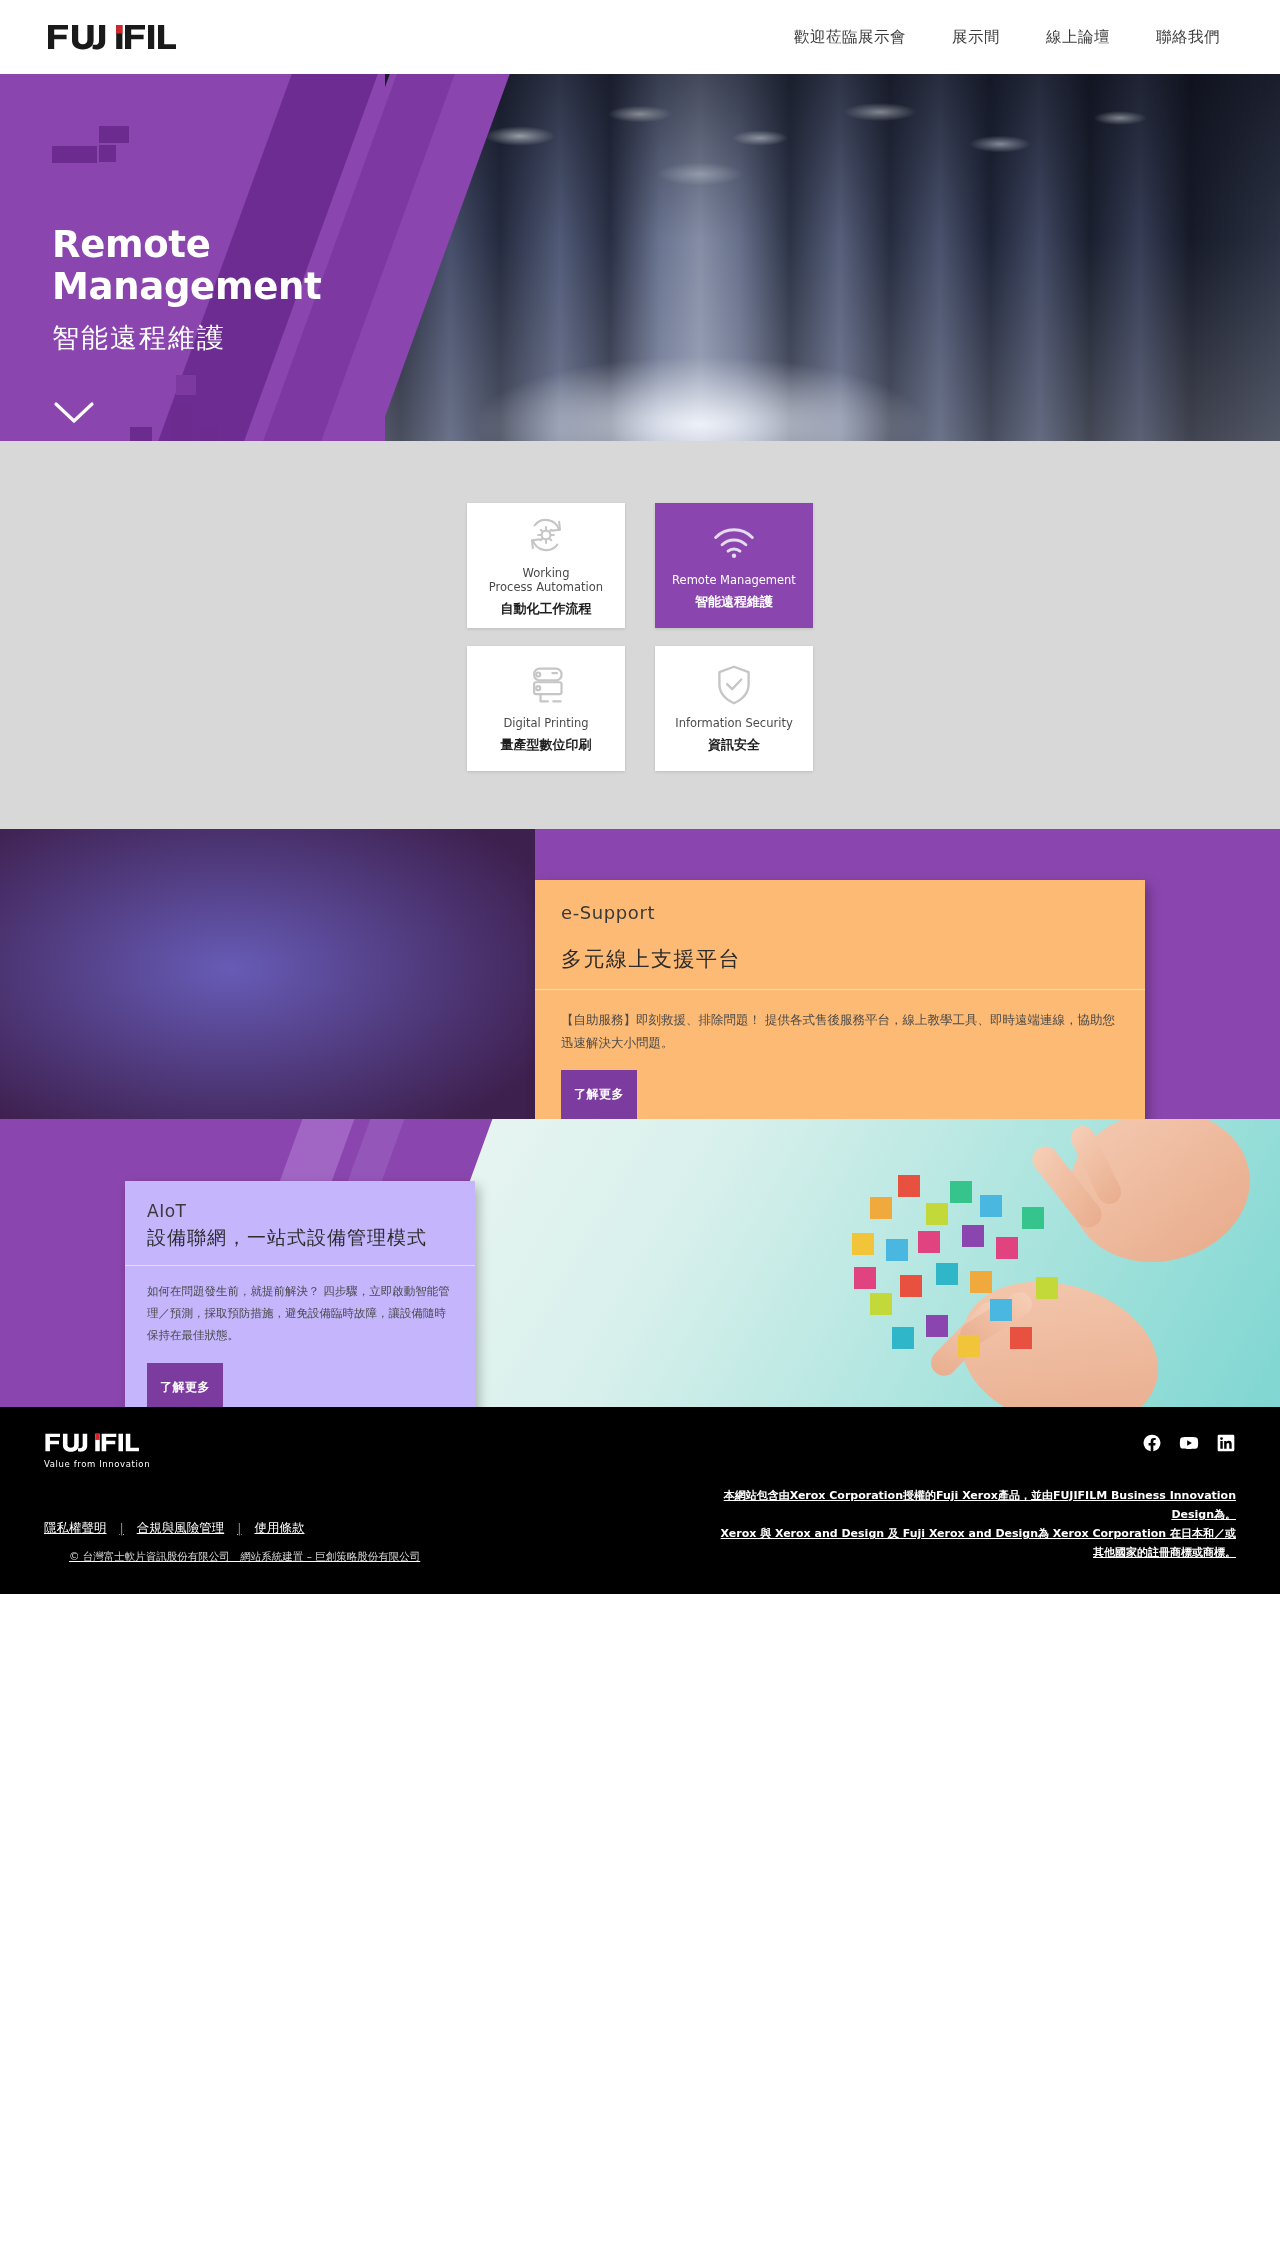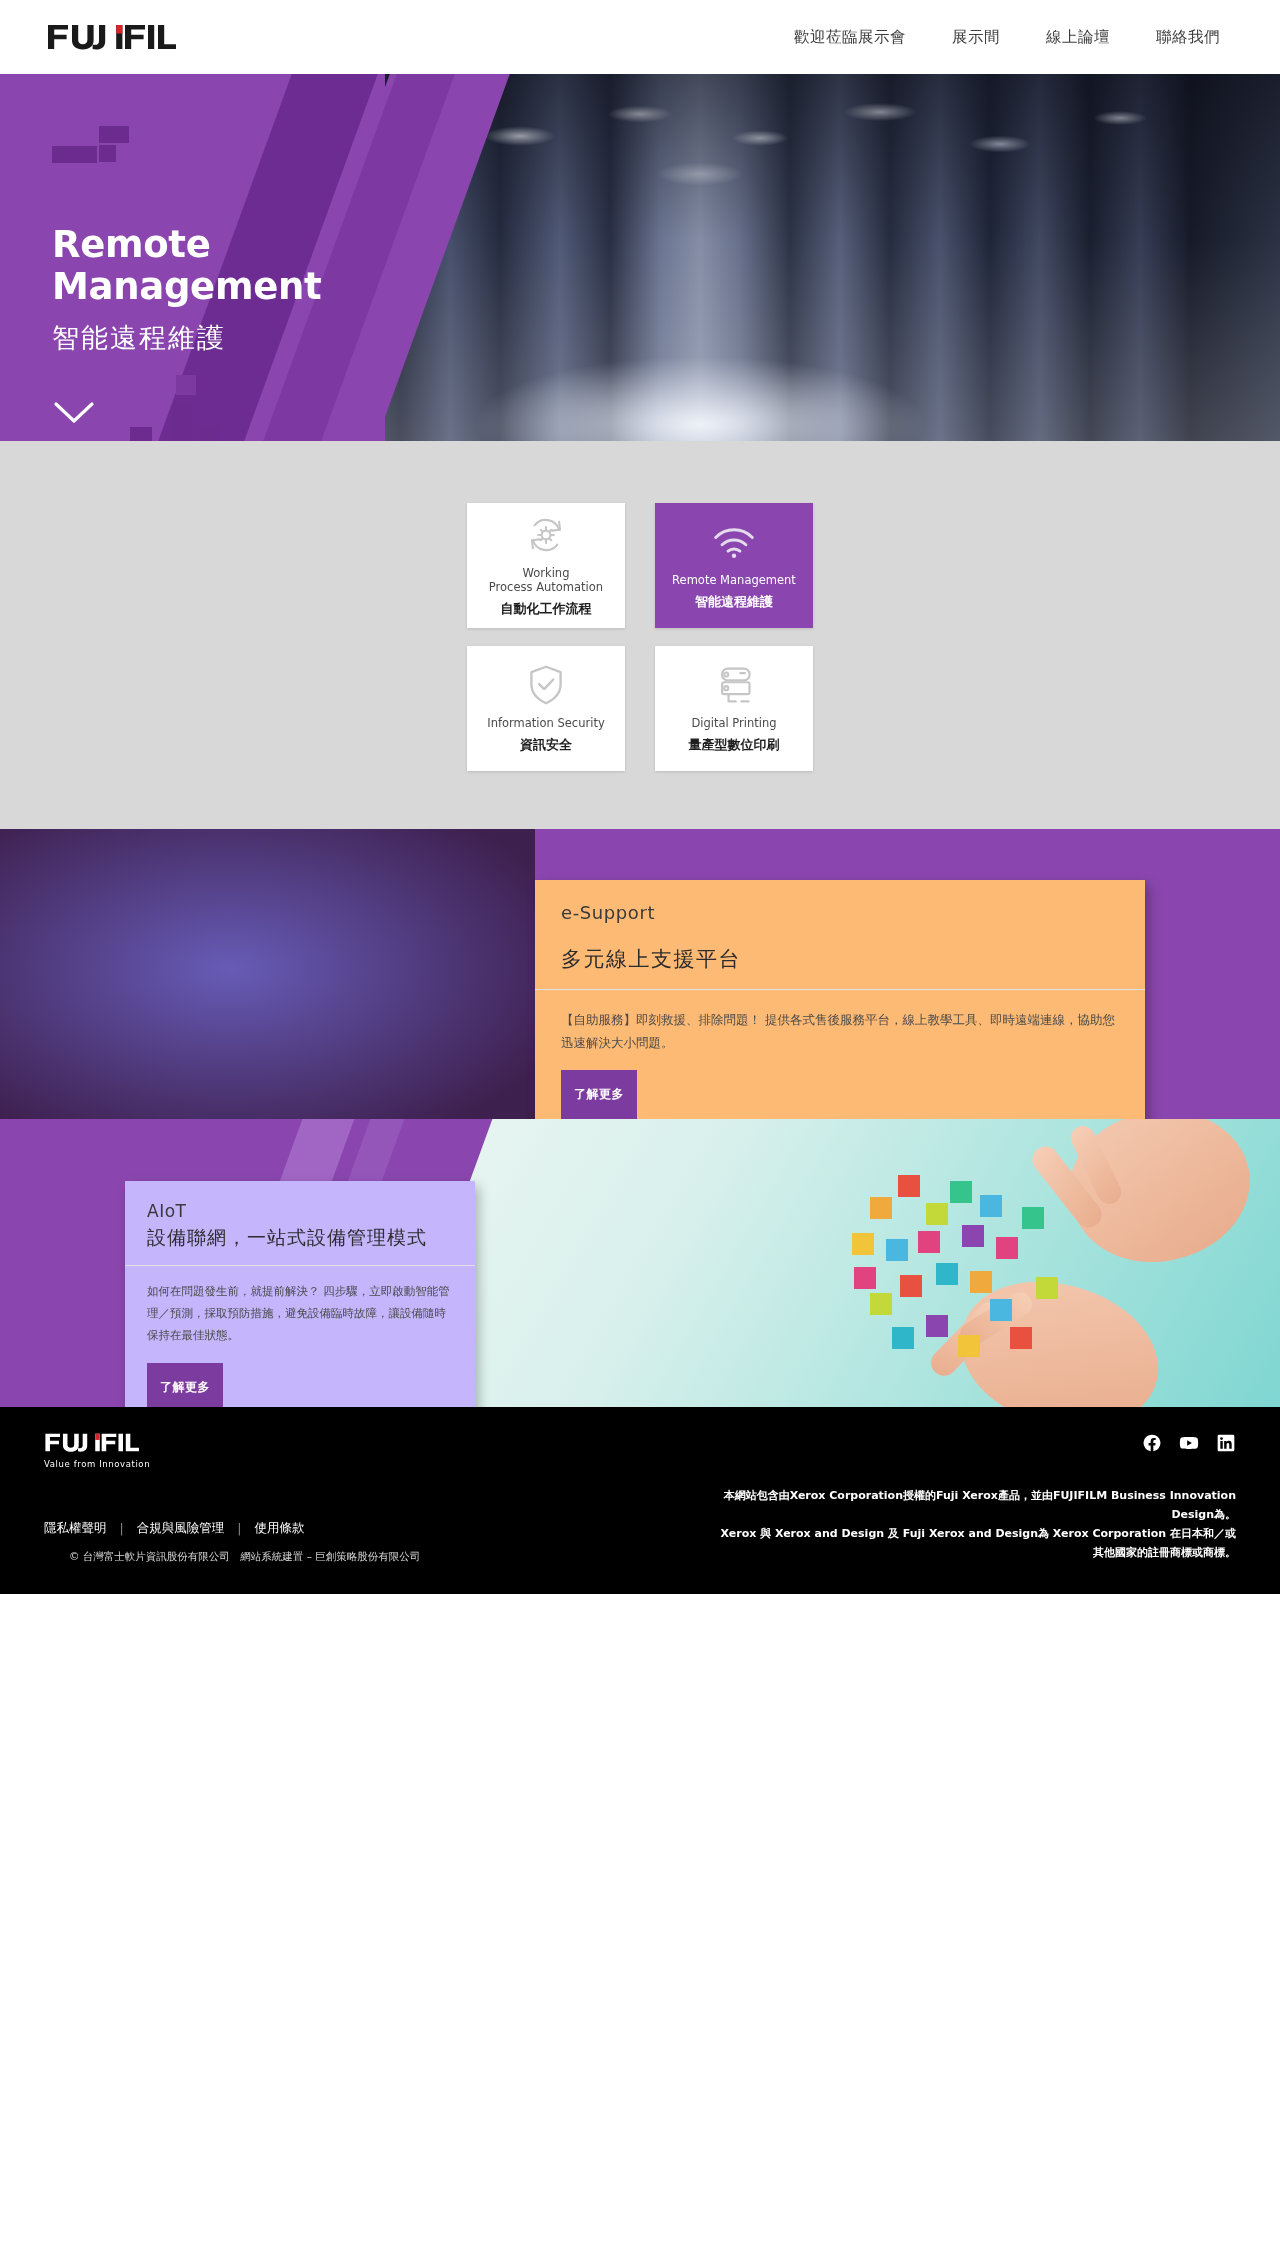--- a/index.html
+++ b/index.html
@@ -212,21 +212,21 @@
   }
   .aiot-body { padding:15px 22px 22px; }
   .aiot-desc {
     font-size:11.5px; color:#4a4a4a; line-height:1.9;
     font-family:"DejaVu Sans","Liberation Sans",sans-serif;
   }
   .cubes { position:absolute; left:470px; top:48px; width:330px; height:210px; }
   .cube { position:absolute; width:22px; height:22px; transform:rotate(0deg); }
 
   
-  .footer { background:#000; color:#fff; padding:26px 44px 30px; min-height:168px; position:relative; }
+  .footer { background:#000; color:#fff; padding:26px 44px 30px; min-height:168px; position:relative;text-decoration:underline; }
   .f-top { display:flex; justify-content:flex-end; }
   .f-social { display:flex; gap:16px; align-items:center; margin-bottom:10px; }
   .f-social span { cursor:pointer; display:flex; }
   .f-logo { position:absolute; left:44px; top:26px; }
   .f-tag {
     font-size:8.5px; color:#fff; letter-spacing:.6px; margin-top:3px;
     font-family:"DejaVu Sans","Liberation Sans",sans-serif;
   }
   .f-main { display:flex; justify-content:space-between; align-items:flex-end; margin-top:24px; }
   .f-left { padding-top:10px; }
@@ -338,46 +338,46 @@
           <div>Remote Management</div>
         </div>
         <div class="zh">智能遠程維護</div>
       </div>
 
     </div>
 
     <div class="cards-row second">
       <div class="card">
         <div class="ico">
-          <svg width="38" height="42" viewBox="0 0 40 46" fill="none" stroke="#c6c6c6" stroke-width="2.6" stroke-linecap="round" stroke-linejoin="round">
-            <path d="M20 3 4 9v13c0 10 7 17 16 21 9-4 16-11 16-21V9z"></path>
-            <polyline points="12.5,22 18,27.5 28,17"></polyline>
-          </svg>
-        </div>
-        <div class="en">
-          <div>Information Security</div>
-        </div>
-        <div class="zh">資訊安全</div>
-      </div>
-
-      <div class="card">
-        <div class="ico">
           <svg width="42" height="40" viewBox="0 0 46 42" fill="none" stroke="#c6c6c6" stroke-width="2.4" stroke-linecap="round" stroke-linejoin="round">
             <rect x="10" y="3" width="30" height="13" rx="6"></rect>
             <circle cx="14.5" cy="9.5" r="2.2"></circle>
             <line x1="30" y1="8" x2="35" y2="8"></line>
             <rect x="10" y="18" width="30" height="13" rx="2"></rect>
             <circle cx="14.5" cy="24.5" r="2.2"></circle>
             <path d="M17 31v8h8M31 39h8"></path>
           </svg>
         </div>
         <div class="en">
           <div>Digital Printing</div>
         </div>
         <div class="zh">量產型數位印刷</div>
+      </div>
+
+      <div class="card">
+        <div class="ico">
+          <svg width="38" height="42" viewBox="0 0 40 46" fill="none" stroke="#c6c6c6" stroke-width="2.6" stroke-linecap="round" stroke-linejoin="round">
+            <path d="M20 3 4 9v13c0 10 7 17 16 21 9-4 16-11 16-21V9z"></path>
+            <polyline points="12.5,22 18,27.5 28,17"></polyline>
+          </svg>
+        </div>
+        <div class="en">
+          <div>Information Security</div>
+        </div>
+        <div class="zh">資訊安全</div>
       </div>
     </div>
   </div>
 
   <div class="support">
     <div class="support-photo"></div>
     <div class="sup-card">
       <div class="sup-card-head">
         <div class="sup-en">e-Support</div>
         <div class="sup-zh">多元線上支援平台</div>

